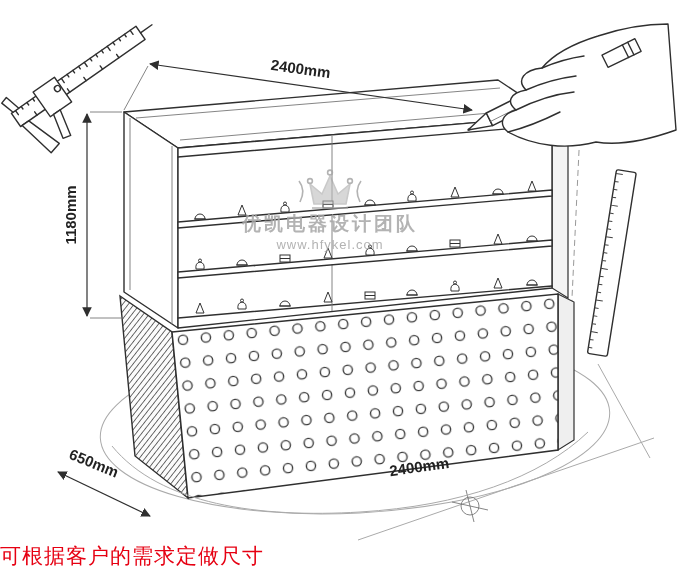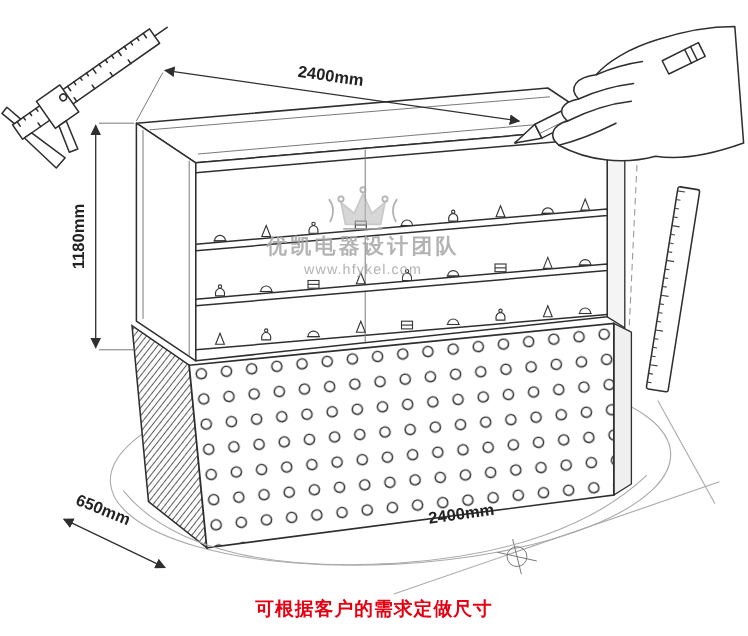--- a/index.html
+++ b/index.html
@@ -2,22 +2,22 @@
 <html><head>
 <meta charset="utf-8">
 <style>
   html,body{margin:0;padding:0;background:#ffffff;}
   .stage{position:relative;width:680px;height:578px;background:#ffffff;overflow:hidden;
          font-family:"Liberation Sans", sans-serif;}
   .stage svg{position:absolute;left:0;top:0;}
   .dim-label{font-family:"Liberation Sans", sans-serif;font-size:15px;font-weight:600;fill:#222;}
   .wm-cn{font-family:"Liberation Sans", sans-serif;font-size:19px;font-weight:700;fill:#a6a6a6;letter-spacing:3px;}
   .wm-url{font-family:"Liberation Sans", sans-serif;font-size:13px;fill:#a6a6a6;letter-spacing:1px;}
-  .caption{position:absolute;left:0;right:0;top:542px;text-align:center;color:#e60012;
-           font-size:17px;font-weight:700;letter-spacing:1px;}
+  .caption{position:absolute;left:0;right:0;top:542px;color:#e60012;
+           font-size:21px;font-weight:400;letter-spacing:1px;}
   .sk{stroke:#2f2f2f;fill:none;stroke-width:1.4;stroke-linecap:round;stroke-linejoin:round;}
   .skw{stroke:#2f2f2f;fill:#ffffff;stroke-width:1.4;stroke-linejoin:round;}
   .thin{stroke:#777;stroke-width:0.9;fill:none;}
   .faint{stroke:#aaa;stroke-width:1;fill:none;}
   .dim{stroke:#2f2f2f;stroke-width:1.2;fill:none;}
 </style>
 </head>
 <body>
 
 <div class="stage">

